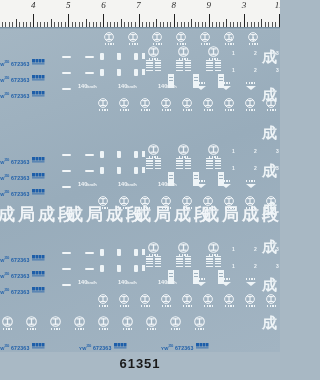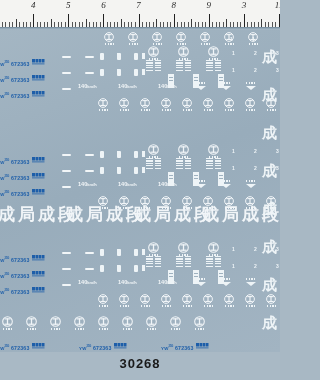--- a/index.html
+++ b/index.html
@@ -1045,13 +1045,13 @@
     <div class="blk " style="left: 161px; top: 306px;"><span class="carno"><span class="pfx">YW</span><span class="sub">25G</span> 672363</span><span class="logoblue"><svg width="13" height="6" viewBox="0 0 26 12">
           <rect x="0" y="0" width="6" height="7" fill="#1d5ea9"></rect>
           <rect x="7" y="0" width="6" height="7" fill="#1d5ea9"></rect>
           <rect x="14" y="0" width="5" height="7" fill="#1d5ea9"></rect>
           <rect x="20" y="0" width="5" height="7" fill="#1d5ea9"></rect>
           <rect x="0" y="9" width="25" height="1.6" fill="#1d5ea9"></rect>
         </svg></span></div>
   </div>
 
 <div id="footer"></div>
-<div id="prodnum">30268</div>
+<div id="prodnum">61351</div>
 
 </body></html>

